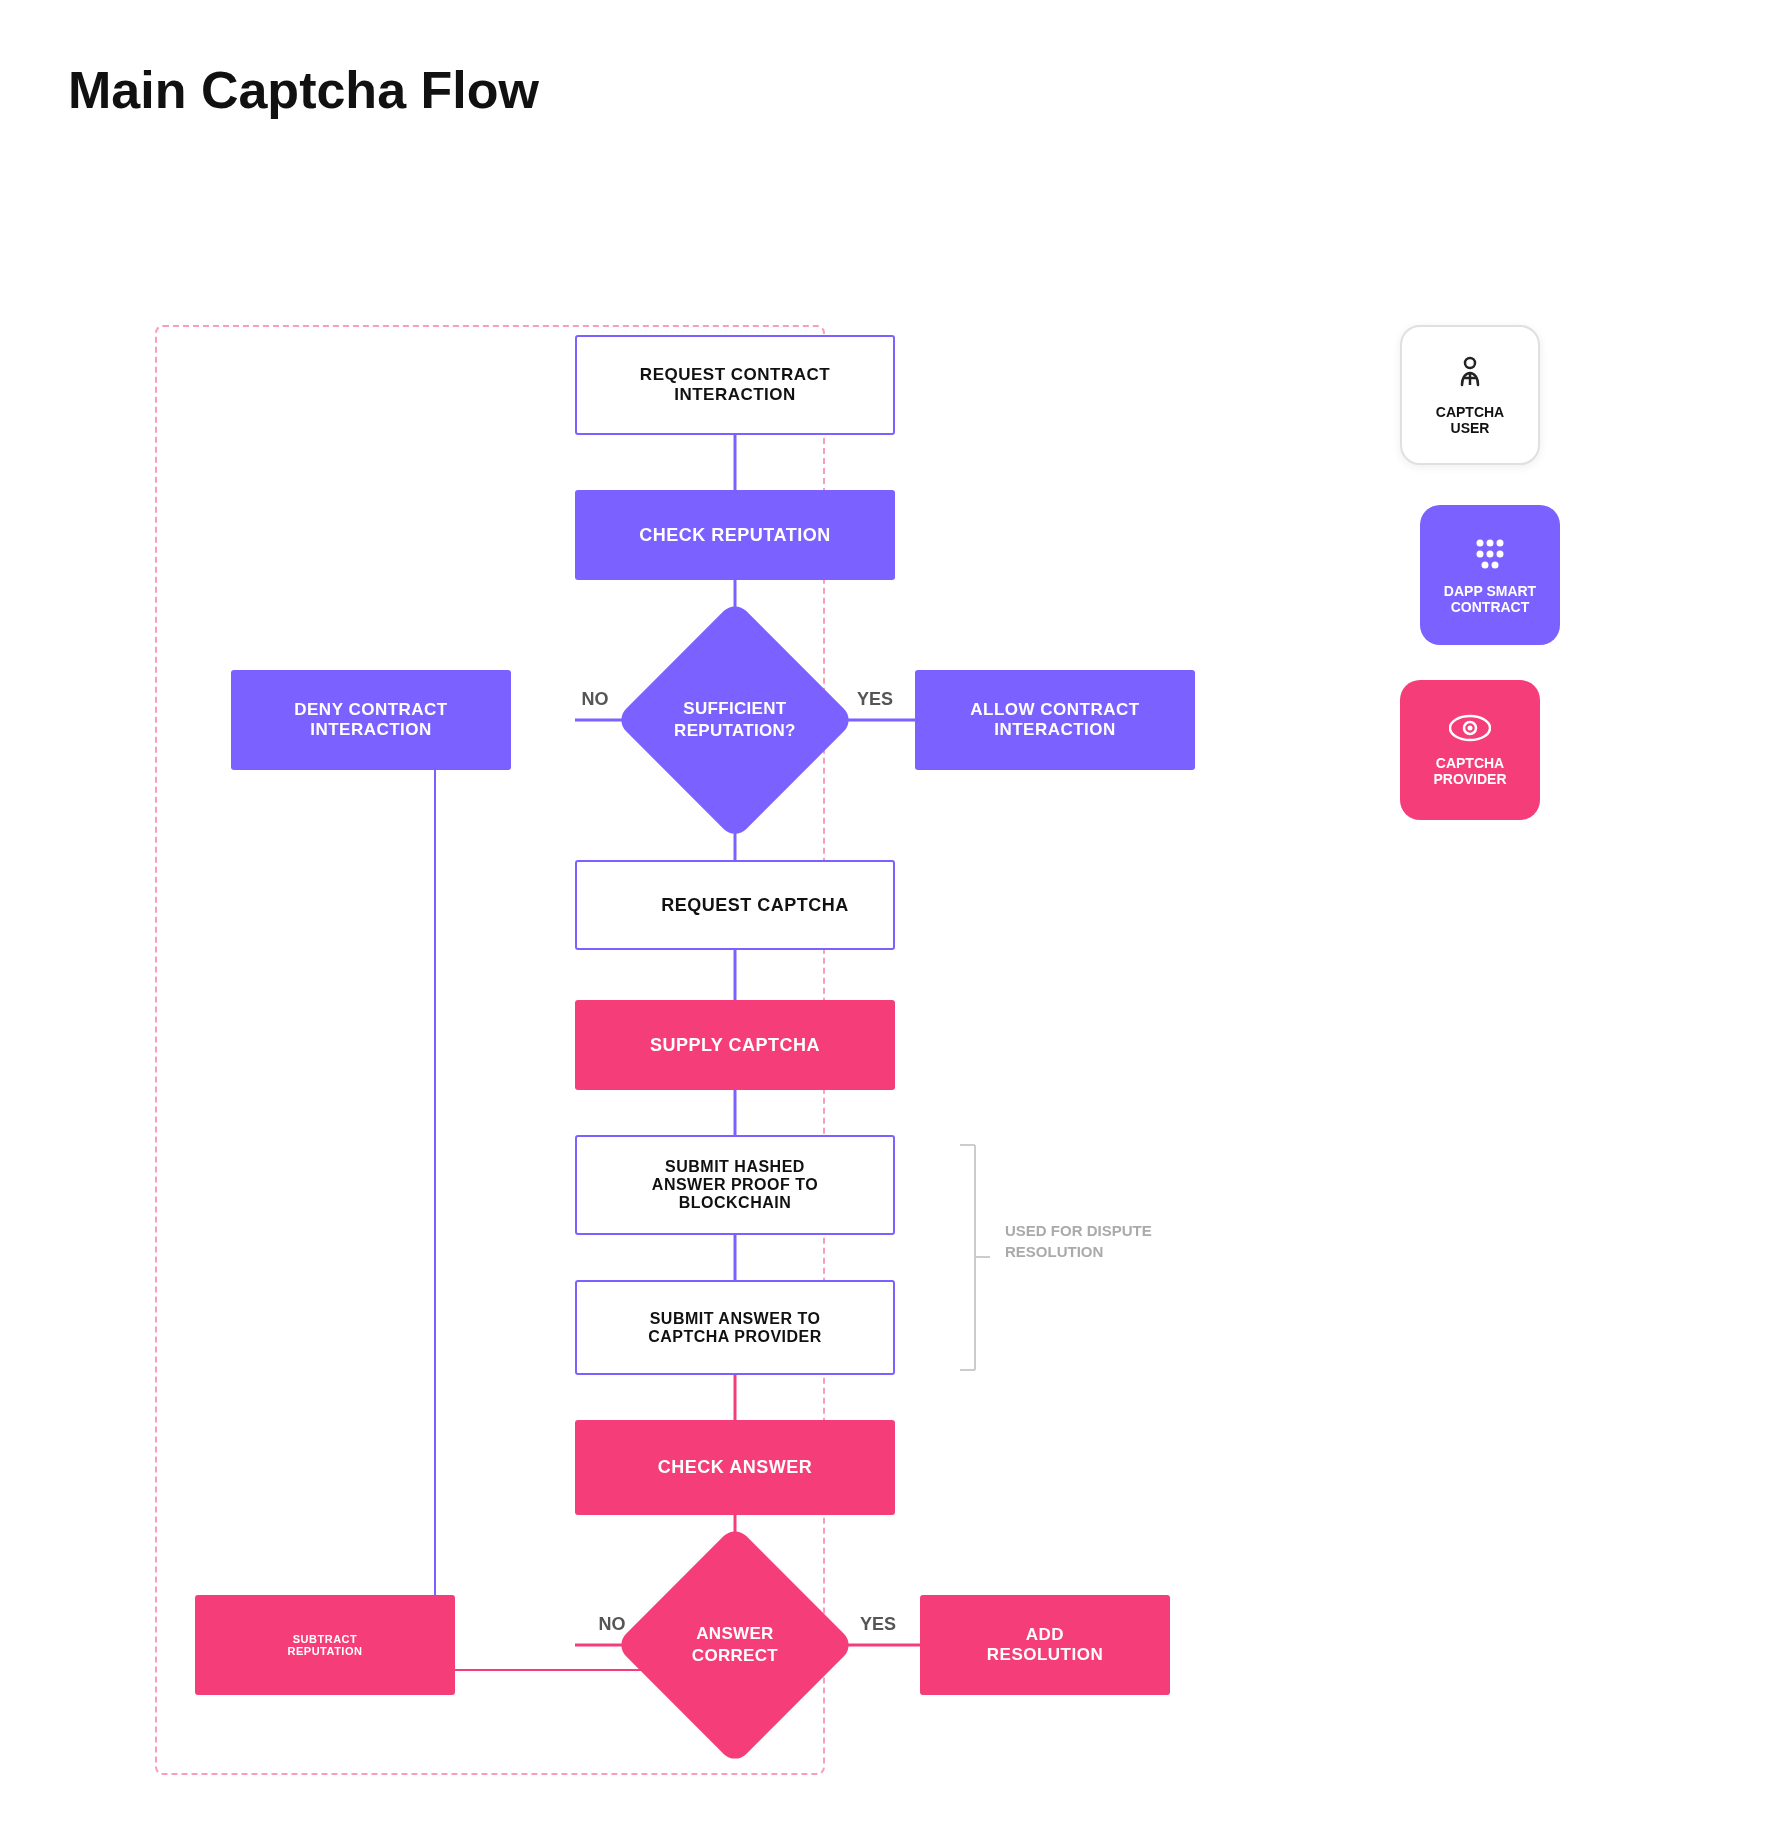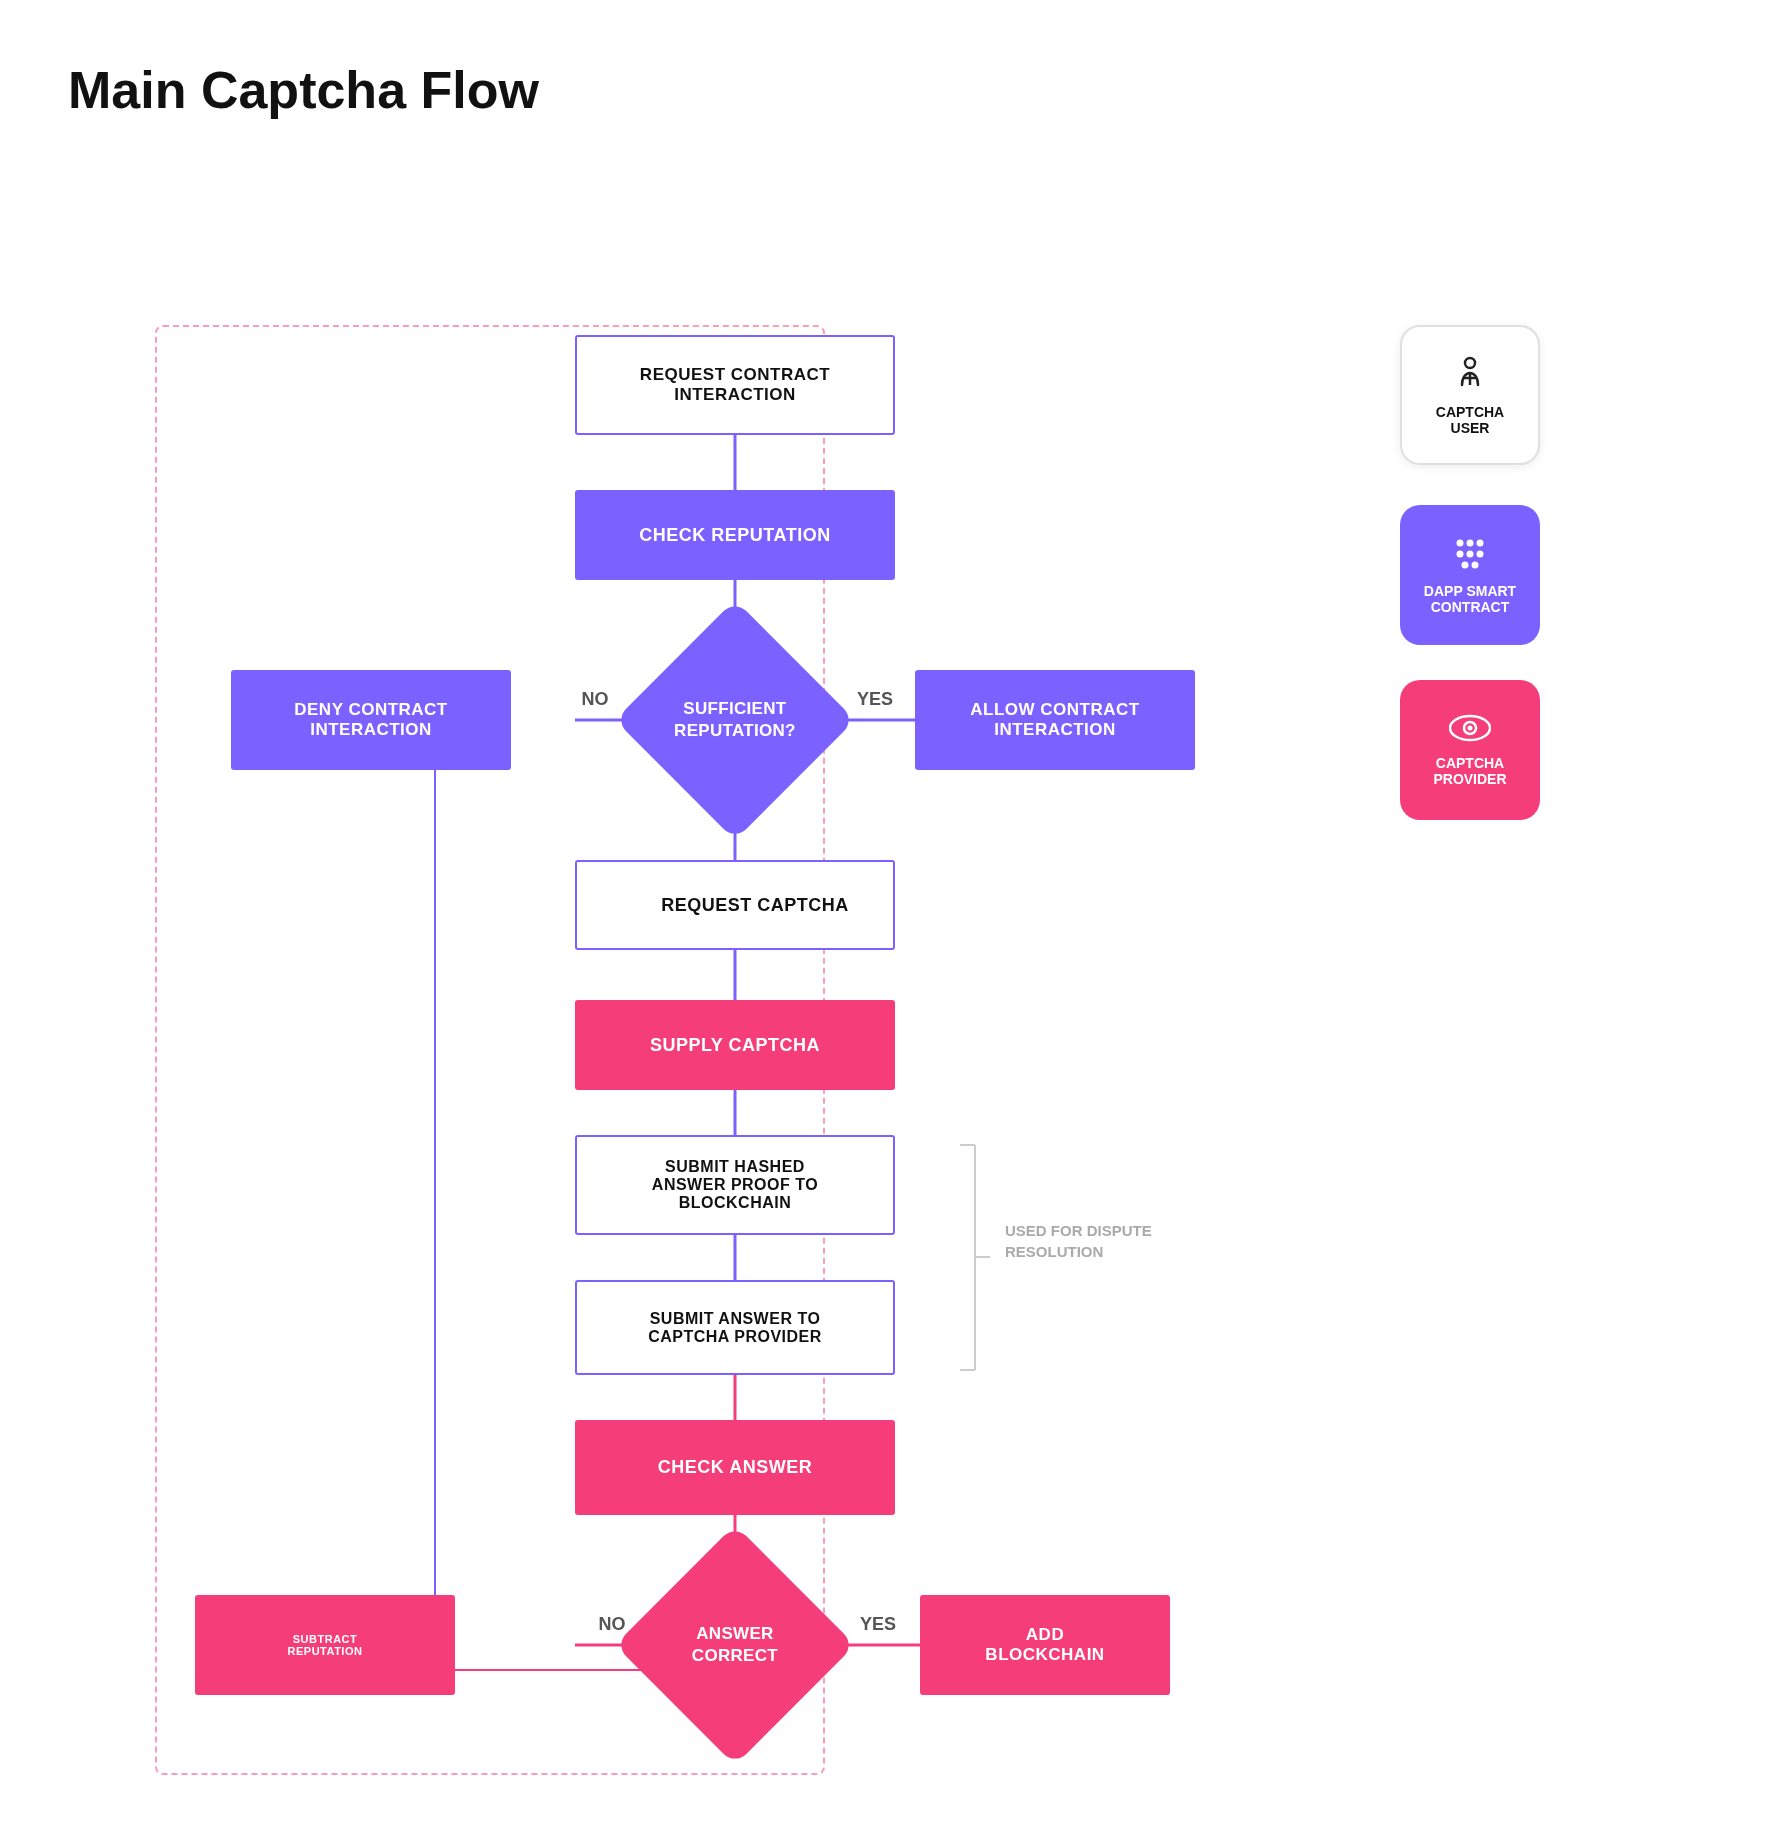--- a/index.html
+++ b/index.html
@@ -105,20 +105,21 @@
     .legend-white {
       background: #ffffff;
       color: #111111;
       border: 2px solid #e0e0e0;
       box-shadow: 0 2px 10px rgba(0,0,0,0.07);
     }
 
     .legend-purple {
       background: #7B61FF;
       color: #ffffff;
+      margin-left: 20px;
     }
 
     .legend-pink {
       background: #F53D7A;
       color: #ffffff;
     }
 
     .legend-icon {
       font-size: 30px;
       line-height: 1;
@@ -260,21 +261,21 @@
     </div>
   </div>
 
   <div class="node node-pink" style="left:195px; top:1435px; width:260px; height:100px;">
     <span style="white-space:pre-line; font-size:11px; font-weight:700;">SUBTRACT
 REPUTATION</span>
   </div>
 
   <div class="node node-pink" style="left:920px; top:1435px; width:250px; height:100px;">
     <span style="white-space:pre-line; font-size:17px; font-weight:800;">ADD
-BLOCKCHAIN</span>
+RESOLUTION</span>
   </div>
 
   <div class="side-note" style="left:1005px; top:1060px;">
     <span style="white-space:pre-line;">USED FOR DISPUTE
 RESOLUTION</span>
   </div>
 
   <div class="legend-box legend-white" style="left:1400px; top:165px;">
     <div class="legend-icon">
       

